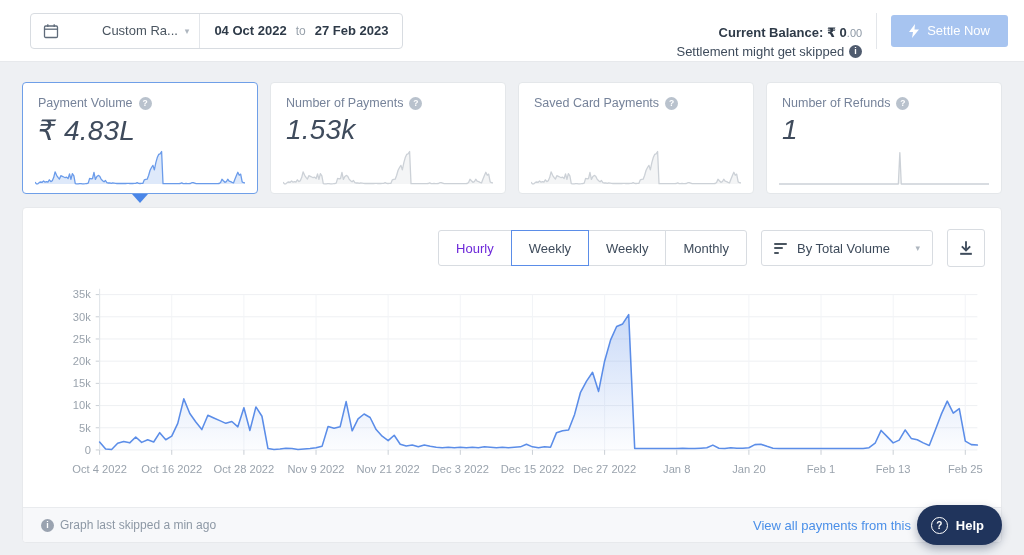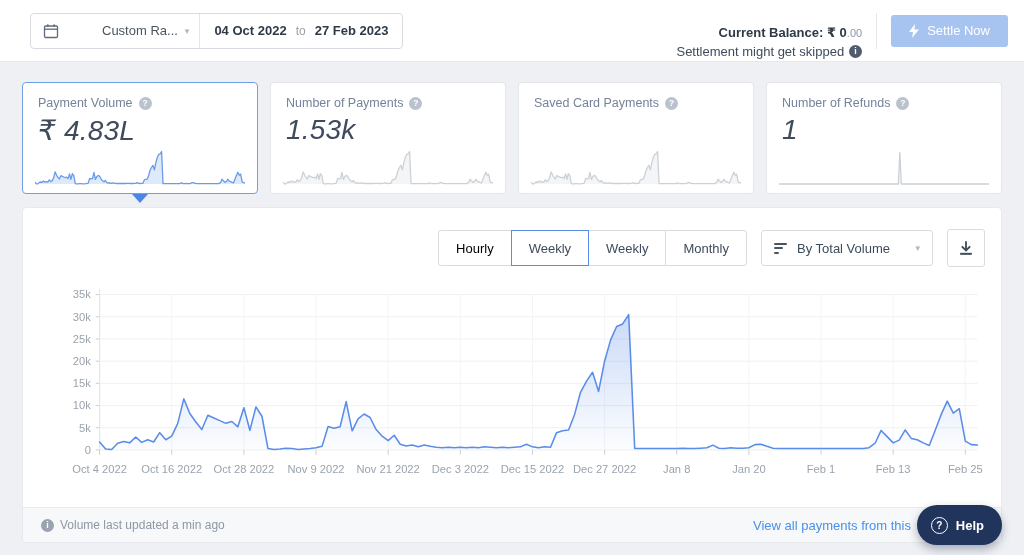--- a/index.html
+++ b/index.html
@@ -50,21 +50,21 @@
 
   
   .panel { position:absolute; top:207px; left:22px; right:22px; height:336px; background:#fff;
            border:1px solid #e7e9ec; border-radius:4px; }
   .controls { display:flex; align-items:center; justify-content:flex-end; gap:14px; padding:21px 16px 0 0; }
   .tabs { display:flex; }
   .tab { height:36px; padding:0 17px; background:#fff; border:1px solid #d8dce1; margin-left:-1px;
          font-size:13px; color:#3e4b5b; font-family:inherit; cursor:pointer; position:relative; }
   .tab:first-child { border-radius:3px 0 0 3px; margin-left:0; }
   .tab:last-child { border-radius:0 3px 3px 0; }
-  .tab.disabled { color:#000000; }
+  .tab.disabled { color:#6d28d9; }
   .tab.selected { border:1px solid #5b8de8; z-index:1; }
   .dropdown { display:flex; align-items:center; gap:10px; height:36px; border:1px solid #d8dce1;
               border-radius:3px; padding:0 12px; width:172px; cursor:pointer; background:#fff; }
   .dropdown .dd-text { font-size:13px; color:#3e4b5b; flex:1; }
   .sort-icon { display:inline-flex; flex-direction:column; gap:2.5px; }
   .sort-icon i { display:block; height:2px; background:#4a5560; border-radius:1px; }
   .sort-icon i:nth-child(1){ width:13px; } .sort-icon i:nth-child(2){ width:9px; } .sort-icon i:nth-child(3){ width:5px; }
   .dl-btn { width:38px; height:38px; background:#fff; border:1px solid #d8dce1; border-radius:3px;
             display:flex; align-items:center; justify-content:center; cursor:pointer; }
 
@@ -279,21 +279,21 @@
           <text class="ax" x="939.6" y="198" text-anchor="middle">Feb 25</text>
           <line x1="48" y1="8" x2="48" y2="174" stroke="#dfe3e8" stroke-width="1"></line>
           <path d="M48,174 L48.0,165.8 L54.2,173.1 L60.4,173.5 L66.6,167.1 L72.8,165.3 L79.0,166.7 L85.2,160.7 L91.3,166.2 L97.5,163.5 L103.7,165.8 L109.9,156.2 L116.1,163.5 L122.3,159.8 L128.5,146.6 L134.7,121.4 L140.9,136.5 L147.1,145.2 L153.3,153.0 L159.5,138.3 L165.6,141.1 L171.8,143.8 L178.0,146.6 L184.2,144.7 L190.4,150.2 L196.6,130.6 L202.8,153.9 L209.0,129.7 L215.2,139.3 L221.4,172.6 L227.6,173.5 L233.8,173.1 L239.9,172.2 L246.1,172.6 L252.3,173.5 L258.5,173.1 L264.7,172.6 L270.9,171.7 L277.1,170.3 L283.3,149.8 L289.5,151.6 L295.7,150.2 L301.9,124.2 L308.1,154.3 L314.2,142.0 L320.4,137.0 L326.6,140.6 L332.8,153.0 L339.0,159.8 L345.2,164.4 L351.4,158.9 L357.6,168.1 L363.8,169.9 L370.0,169.0 L376.2,170.8 L382.4,169.0 L388.5,170.3 L394.7,171.3 L400.9,171.7 L407.1,171.3 L413.3,171.7 L419.5,171.3 L425.7,171.7 L431.9,171.3 L438.1,171.7 L444.3,170.8 L450.5,171.3 L456.7,171.7 L462.8,171.3 L469.0,171.7 L475.2,171.3 L481.4,170.8 L487.6,168.1 L493.8,170.8 L500.0,171.7 L506.2,170.8 L512.4,171.3 L518.6,156.2 L524.8,154.3 L531.0,153.4 L537.2,137.4 L543.3,114.6 L549.5,103.1 L555.7,94.0 L561.9,113.7 L568.1,82.6 L574.3,60.6 L580.5,46.9 L586.7,44.2 L592.9,34.6 L599.1,172.6 L605.3,172.6 L611.5,172.6 L617.6,172.6 L623.8,172.6 L630.0,172.6 L636.2,172.6 L642.4,172.6 L648.6,172.2 L654.8,172.6 L661.0,172.6 L667.2,172.2 L673.4,171.7 L679.6,169.0 L685.8,172.2 L691.9,172.6 L698.1,171.7 L704.3,172.2 L710.5,172.2 L716.7,171.7 L722.9,168.5 L729.1,168.1 L735.3,170.3 L741.5,172.2 L747.7,172.6 L753.9,172.6 L760.1,172.6 L766.2,172.6 L772.4,172.6 L778.6,172.6 L784.8,172.6 L791.0,172.6 L797.2,172.6 L803.4,172.6 L809.6,172.6 L815.8,172.6 L822.0,172.6 L828.2,172.6 L834.4,172.6 L840.5,171.7 L846.7,167.1 L852.9,153.9 L859.1,160.3 L865.3,166.7 L871.5,163.9 L877.7,153.4 L883.9,162.1 L890.1,163.5 L896.3,166.7 L902.5,169.4 L908.7,153.4 L914.8,137.4 L921.0,123.7 L927.2,136.1 L933.4,131.5 L939.6,164.9 L945.8,168.5 L952.0,169.0 L952,174 Z" fill="url(#ag)"></path>
           <polyline points="48.0,165.8 54.2,173.1 60.4,173.5 66.6,167.1 72.8,165.3 79.0,166.7 85.2,160.7 91.3,166.2 97.5,163.5 103.7,165.8 109.9,156.2 116.1,163.5 122.3,159.8 128.5,146.6 134.7,121.4 140.9,136.5 147.1,145.2 153.3,153.0 159.5,138.3 165.6,141.1 171.8,143.8 178.0,146.6 184.2,144.7 190.4,150.2 196.6,130.6 202.8,153.9 209.0,129.7 215.2,139.3 221.4,172.6 227.6,173.5 233.8,173.1 239.9,172.2 246.1,172.6 252.3,173.5 258.5,173.1 264.7,172.6 270.9,171.7 277.1,170.3 283.3,149.8 289.5,151.6 295.7,150.2 301.9,124.2 308.1,154.3 314.2,142.0 320.4,137.0 326.6,140.6 332.8,153.0 339.0,159.8 345.2,164.4 351.4,158.9 357.6,168.1 363.8,169.9 370.0,169.0 376.2,170.8 382.4,169.0 388.5,170.3 394.7,171.3 400.9,171.7 407.1,171.3 413.3,171.7 419.5,171.3 425.7,171.7 431.9,171.3 438.1,171.7 444.3,170.8 450.5,171.3 456.7,171.7 462.8,171.3 469.0,171.7 475.2,171.3 481.4,170.8 487.6,168.1 493.8,170.8 500.0,171.7 506.2,170.8 512.4,171.3 518.6,156.2 524.8,154.3 531.0,153.4 537.2,137.4 543.3,114.6 549.5,103.1 555.7,94.0 561.9,113.7 568.1,82.6 574.3,60.6 580.5,46.9 586.7,44.2 592.9,34.6 599.1,172.6 605.3,172.6 611.5,172.6 617.6,172.6 623.8,172.6 630.0,172.6 636.2,172.6 642.4,172.6 648.6,172.2 654.8,172.6 661.0,172.6 667.2,172.2 673.4,171.7 679.6,169.0 685.8,172.2 691.9,172.6 698.1,171.7 704.3,172.2 710.5,172.2 716.7,171.7 722.9,168.5 729.1,168.1 735.3,170.3 741.5,172.2 747.7,172.6 753.9,172.6 760.1,172.6 766.2,172.6 772.4,172.6 778.6,172.6 784.8,172.6 791.0,172.6 797.2,172.6 803.4,172.6 809.6,172.6 815.8,172.6 822.0,172.6 828.2,172.6 834.4,172.6 840.5,171.7 846.7,167.1 852.9,153.9 859.1,160.3 865.3,166.7 871.5,163.9 877.7,153.4 883.9,162.1 890.1,163.5 896.3,166.7 902.5,169.4 908.7,153.4 914.8,137.4 921.0,123.7 927.2,136.1 933.4,131.5 939.6,164.9 945.8,168.5 952.0,169.0" fill="none" stroke="#5b8de8" stroke-width="1.6" stroke-linejoin="round" stroke-linecap="round"></polyline>
         </svg>
     </div>
 
     <div class="panel-footer">
       <div class="updated">
         <span class="info-gray">i</span>
-        <span>Volume last updated a min ago</span>
+        <span>Graph last skipped a min ago</span>
       </div>
       <a class="view-link">View all payments from this</a>
     </div>
   </section>
 
   <div class="help-pill">
     <span class="q-circle">?</span>
     <span class="help-text">Help</span>
   </div>
 

